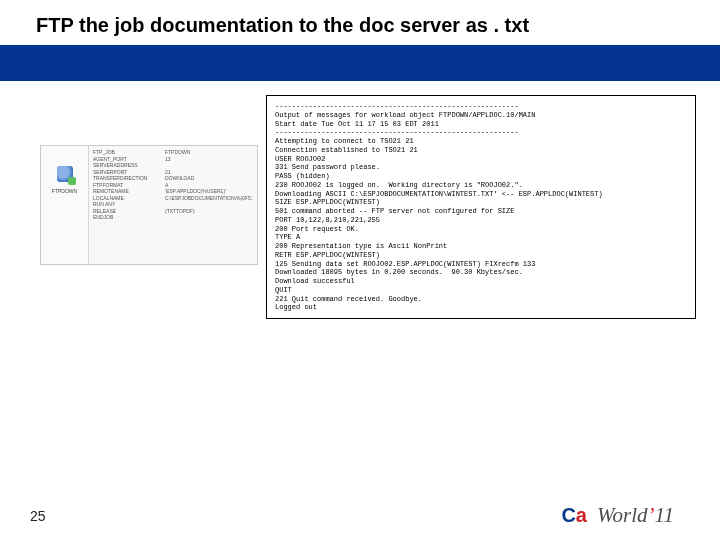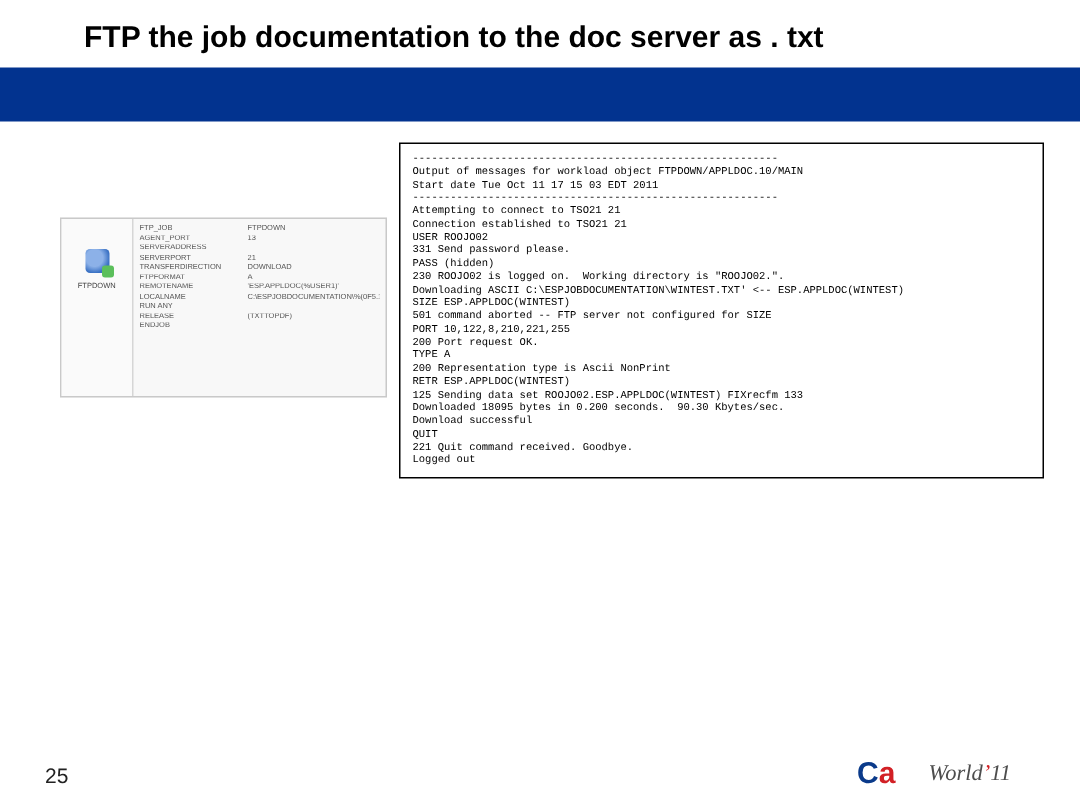--- a/index.html
+++ b/index.html
@@ -5,21 +5,21 @@
   * { margin: 0; padding: 0; box-sizing: border-box; }
   body {
     width: 720px;
     height: 540px;
     font-family: Arial, sans-serif;
     background: #fff;
     position: relative;
     overflow: hidden;
   }
   .title-bar {
-    padding: 14px 0 8px 56px;
+    padding: 14px 0 8px 36px;
     font-size: 20px;
     font-weight: bold;
     color: #000;
   }
   .blue-bar {
     height: 36px;
     background: #02338f;
     width: 100%;
   }
   .content {
@@ -135,24 +135,24 @@
     font-size: 20px;
     font-family: Arial, sans-serif;
   }
   .ca-a {
     color: #d22025;
     font-size: 20px;
     font-family: Arial, sans-serif;
   }
   .world {
     color: #4d4d4d;
-    font-size: 15px;
+    font-size: 21px;
     font-style: italic;
     font-family: Georgia, serif;
-    margin-left: 18px;
+    margin-left: 6px;
   }
   .world-red {
     color: #d22025;
   }
 </style>
 </head>
 <body>
 
 <div class="title-bar">FTP the job documentation to the doc server as . txt</div>
 <div class="blue-bar"></div>

